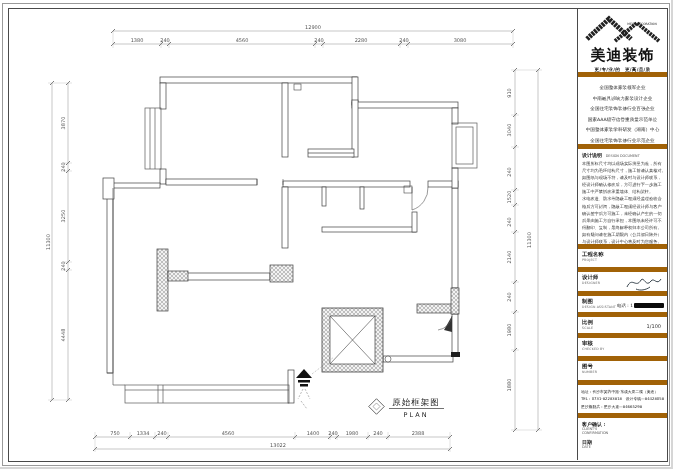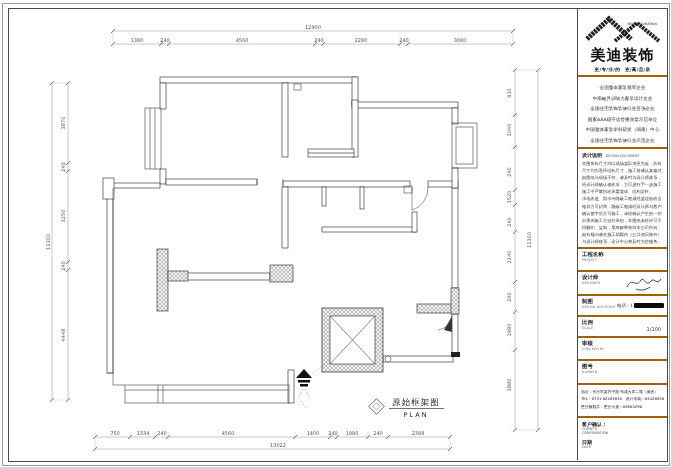--- a/index.html
+++ b/index.html
@@ -13,21 +13,21 @@
   .frame-outer{position:absolute;left:2px;top:3px;width:666px;height:461px;border:1px solid #9a9a9a;}
   .frame-inner{position:absolute;left:8px;top:8px;width:658px;height:452px;border:1px solid #4a4a4a;}
   svg.plan{position:absolute;left:8px;top:8px;width:568px;height:452px;}
 
   
   .titleblock{
     position:absolute;left:577px;top:9px;width:89px;height:451px;
     background:#fff;border-left:1px solid #4a4a4a;
     display:flex;flex-direction:column;color:#1c1c1c;
   }
-  .tb{border-bottom:2px solid #a16207;position:relative;box-sizing:border-box;}
+  .tb{border-bottom:5px solid #a16207;position:relative;box-sizing:border-box;}
   .tb:last-child{border-bottom:none;}
   .tb-logo{height:68px;text-align:center;padding-top:3px;}
   .logo-en{position:absolute;right:8px;top:14px;width:34px;font-size:3px;color:#222;text-align:center;line-height:1.3;}
   .logo-cn{font-size:15px;font-weight:bold;letter-spacing:1px;color:#101010;margin-top:-2px;}
   .logo-tagline{font-size:4.6px;font-weight:bold;color:#181818;margin-top:2px;letter-spacing:.3px;}
   .tb-creds{height:72px;text-align:center;padding-top:6px;}
   .cred-line{font-size:4.6px;color:#222;line-height:10.5px;white-space:nowrap;}
   .tb-notes{height:100px;padding:3px 4px 0 4px;}
   .notes-head{text-align:left;font-size:5px;font-weight:bold;margin-bottom:2px;color:#111;}
   .notes-head .en{font-weight:normal;font-size:3.4px;color:#555;margin-left:2px;}

